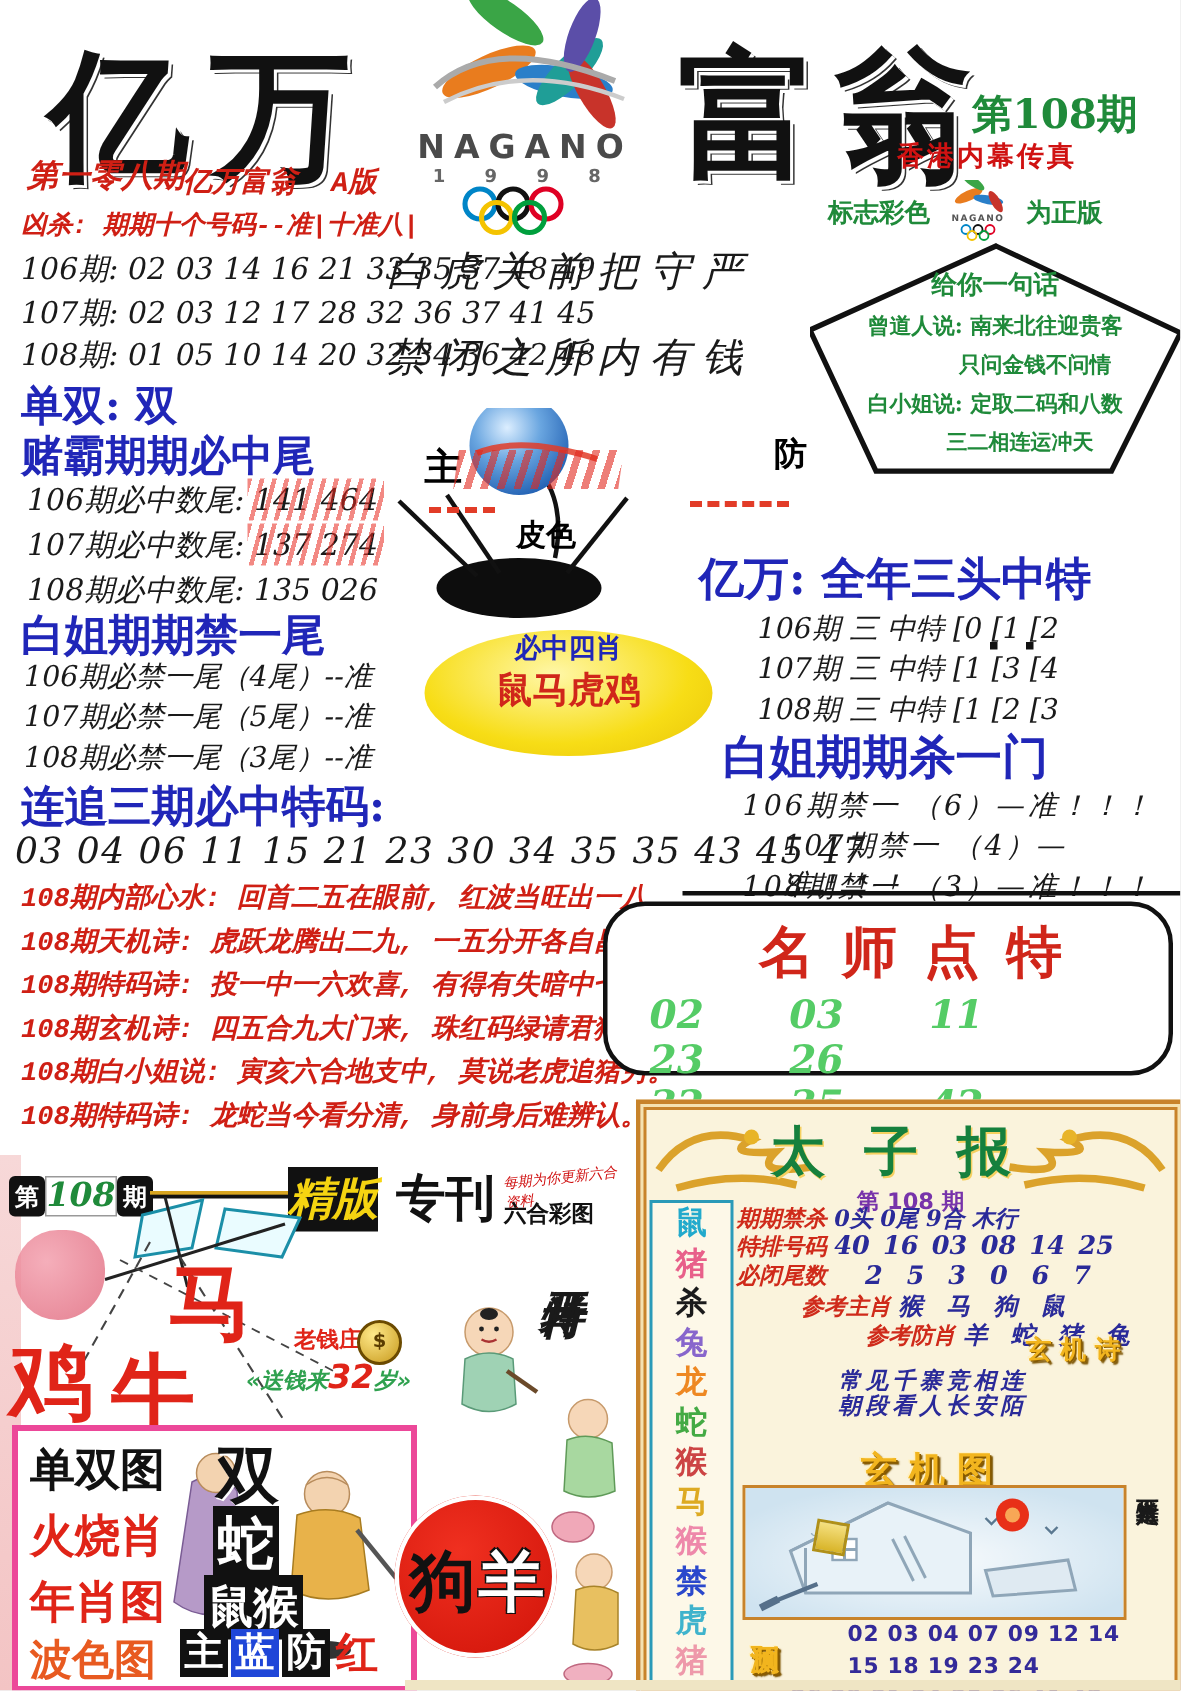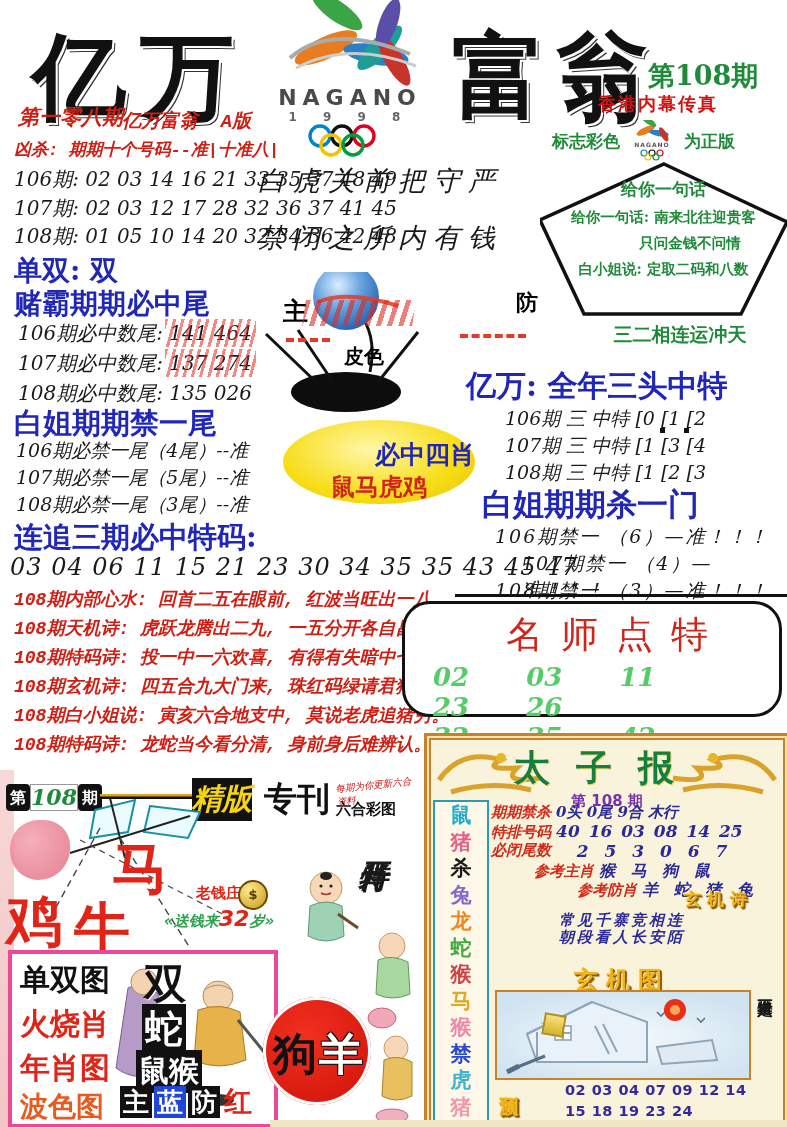--- a/index.html
+++ b/index.html
@@ -161,34 +161,34 @@
   <div class="abs" style="left:283px;top:295px;font-size:25px;font-weight:bold;font-family:'DejaVu Serif',serif;">主</div>
   <div class="abs" style="left:516px;top:288px;font-size:22px;font-weight:bold;font-family:'DejaVu Serif',serif;">防</div>
   <div class="abs" style="left:344px;top:343px;font-size:20px;font-weight:bold;font-family:'DejaVu Serif',serif;">皮色</div>
   <div class="abs" style="left:304px;top:300px;width:110px;height:26px;
        background:repeating-linear-gradient(100deg,rgba(226,40,30,.6) 0 5px,transparent 5px 11px);transform:skewX(-8deg);"></div>
   <div class="abs" style="left:286px;top:338px;width:44px;border-top:4px dashed #e23c28;"></div>
   <div class="abs" style="left:460px;top:334px;width:66px;border-top:4px dashed #e23c28;"></div>
 
   <div class="abs" style="left:283px;top:420px;width:192px;height:84px;border-radius:50%;
        background:radial-gradient(ellipse at 45% 35%, #fff7a8, #f7dd16 60%, #e8c308);">
-    <div style="text-align:right;margin-top:18px;font-size:25px;" class="blue-h">必中四肖</div>
+    <div style="text-align:center;margin-top:0;font-size:18px;" class="blue-h">必中四肖</div>
     <div style="text-align:center;font-size:24px;font-weight:bold;color:#d0261a;font-family:'DejaVu Serif',serif;">鼠马虎鸡</div>
   </div>
 
   <div class="abs" style="left:540px;top:156px;width:247px;height:168px;">
     <svg width="247" height="168" viewBox="0 0 247 168">
       <polygon points="124,8 247,66 201,158 44,158 0,64" fill="none" stroke="#111" stroke-width="3.5"></polygon>
     </svg>
     <div class="abs" style="left:0;top:22px;width:247px;text-align:center;font-size:17px;">
       <span class="green-t" style="font-family:'DejaVu Serif',serif;">给你一句话</span></div>
-    <div class="abs green-t" style="left:8px;top:52px;width:231px;text-align:center;font-size:14.5px;font-family:'DejaVu Serif',serif;">给你一句话: 南来北往迎贵客</div>
+    <div class="abs green-t" style="left:8px;top:52px;width:231px;text-align:center;font-size:14.5px;font-family:'DejaVu Serif',serif;">曾道人说: 南来北往迎贵客</div>
     <div class="abs green-t" style="left:60px;top:78px;width:180px;text-align:center;font-size:14.5px;font-family:'DejaVu Serif',serif;">只问金钱不问情</div>
     <div class="abs green-t" style="left:8px;top:104px;width:231px;text-align:center;font-size:14.5px;font-family:'DejaVu Serif',serif;">白小姐说: 定取二码和八数</div>
-    <div class="abs green-t" style="left:50px;top:130px;width:180px;text-align:center;font-size:19px;font-family:'DejaVu Serif',serif;margin-top:36px;">三二相连运冲天</div>
+    <div class="abs green-t" style="left:50px;top:130px;width:180px;text-align:center;font-size:14px;font-family:'DejaVu Serif',serif;">三二相连运冲天</div>
   </div>
 
   <div class="abs blue-h" style="left:466px;top:366px;font-size:30px;">亿万: 全年三头中特</div>
   <div class="abs hw" style="left:505px;top:406px;font-size:19px;">
     <span>106期 三 中特</span>
     <span>[0 [1 [2</span>
   </div>
   <div class="abs hw" style="left:505px;top:433px;font-size:19px;">
     <span>107期 三 中特</span>
     <span>[1 [3 [4</span>
@@ -201,21 +201,21 @@
   </div>
 
   <div class="abs blue-h" style="left:482px;top:484px;font-size:31px;">白姐期期杀一门</div>
   <div class="abs hw" style="left:495px;top:524px;font-size:19px;letter-spacing:2px;">106期禁一 （6）—准！！！</div>
   <div class="abs hw" style="left:495px;top:551px;font-size:19px;letter-spacing:2px;margin-left:27px;">107期禁一 （4）—准！！！</div>
   <div class="abs hw" style="left:495px;top:578px;font-size:19px;letter-spacing:2px;">108期禁一 （3）—准！！！</div>
 
   <div class="abs" style="left:455px;top:594px;width:332px;height:3px;background:#111;"></div>
 
   <div class="abs" style="left:402px;top:601px;width:374px;height:110px;border:3.5px solid #111;border-radius:28px;background:#fff;">
-    <div style="text-align:center;margin-top:6px;font-size:37px;font-weight:normal;color:#d0261a;
+    <div style="text-align:center;margin-top:6px;font-size:37px;font-weight:bold;color:#d0261a;
          font-family:'DejaVu Serif',serif;letter-spacing:18px;padding-left:48px;">名师点特</div>
     <div style="padding:2px 34px 0 28px;font-size:26px;color:#55cc66;font-family:'DejaVu Serif',serif;
          font-style:italic;font-weight:bold;word-spacing:48px;">02 03 11 23 26</div>
     <div style="padding:0 34px 0 28px;font-size:26px;color:#55cc66;font-family:'DejaVu Serif',serif;
          font-style:italic;font-weight:bold;word-spacing:48px;">32 35 42 43 45</div>
   </div>
 
   <div class="abs" style="left:0;top:770px;width:14px;height:357px;background:linear-gradient(#f7d8d8,#f3c4c4);"></div>
 
   <div class="abs" style="left:6px;top:784px;display:flex;align-items:center;">

